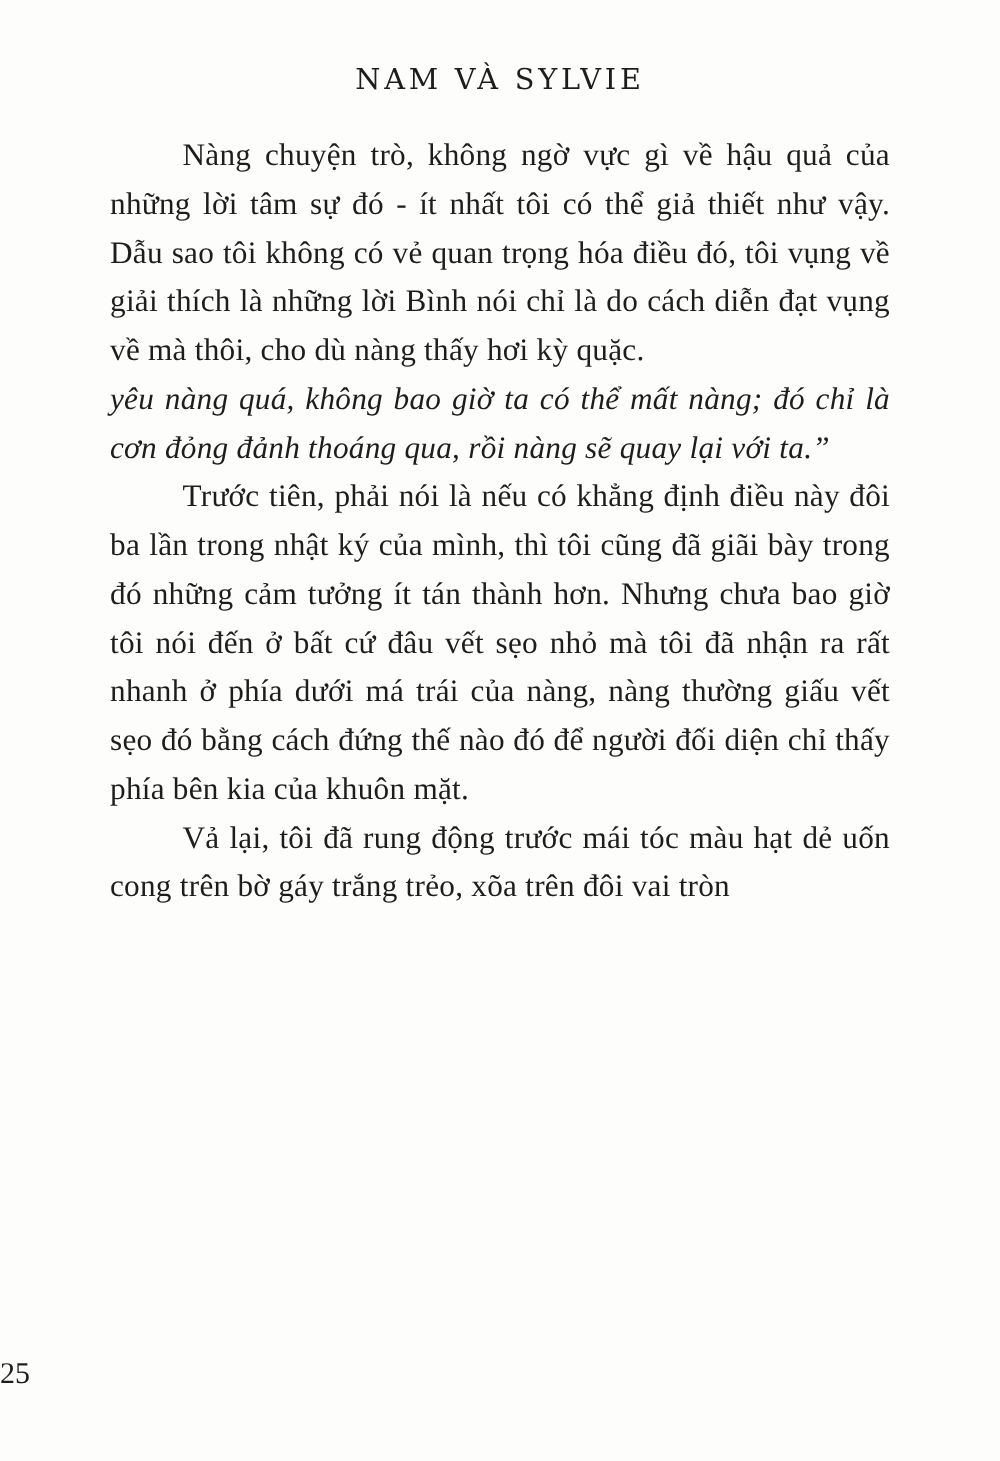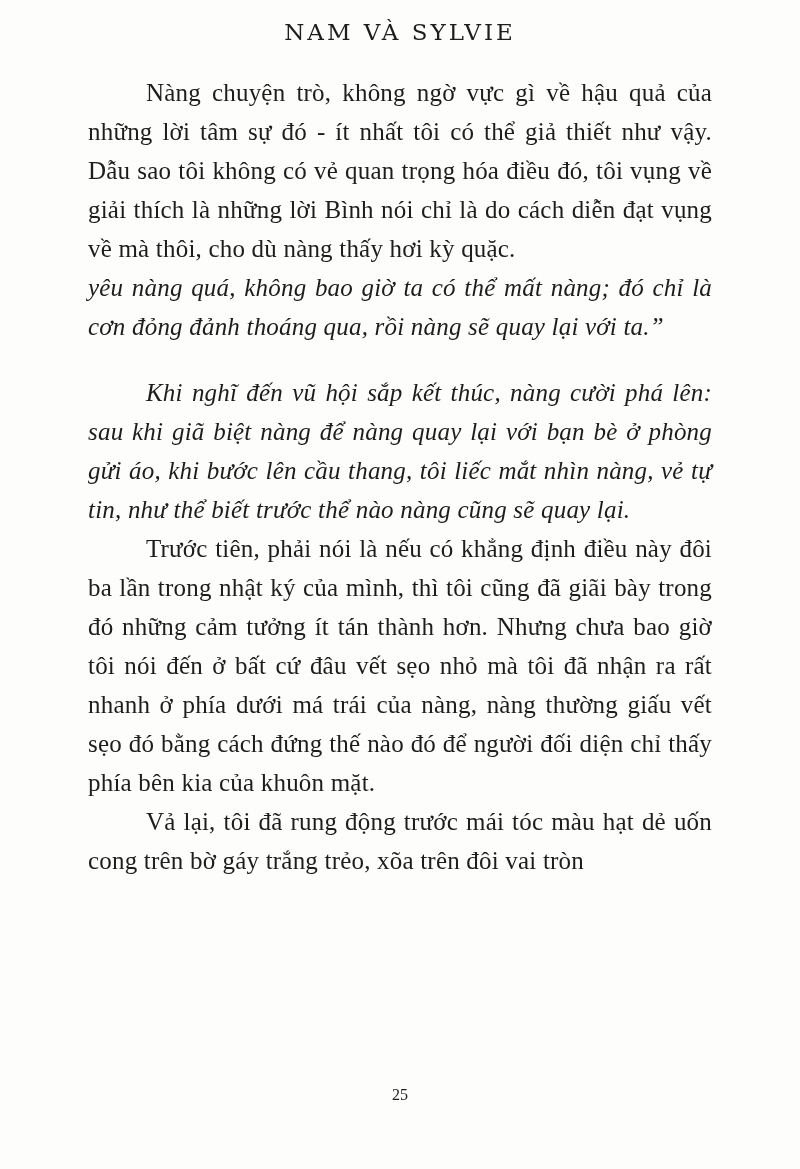--- a/index.html
+++ b/index.html
@@ -5,21 +5,21 @@
   html, body {
     margin: 0;
     padding: 0;
     background: #fdfdfc;
   }
   .page {
     position: relative;
     width: 800px;
     height: 1169px;
     box-sizing: border-box;
-    padding: 18px 88px 0 88px;
+    padding: 50px 88px 0 88px;
     background: #fdfdfc;
     color: #1d1d1d;
     font-family: "Liberation Serif", serif;
     overflow: hidden;
   }
   .running-header {
     text-align: center;
     font-family: "DejaVu Serif", serif;
     font-size: 23px;
     line-height: 28px;
@@ -38,40 +38,39 @@
     letter-spacing: 0.2px;
   }
   .para.indent { text-indent: 58px; }
   .para.gap { margin-top: 27px; }
   .para.italic { font-style: italic; }
   .page-number {
     position: absolute;
     top: 1086px;
     left: 0;
     right: 0;
-    text-align: center;
-    font-size: 16px;
+    text-align: left;
+    font-size: 24px;
     font-family: "Liberation Serif", serif;
     color: #1d1d1d;
   }
 </style>
 </head>
 <body>
 
 <div class="page">
 
   <div class="running-header">NAM VÀ SYLVIE</div>
 
   <div class="body-text">
 
     <p class="para indent gap">Nàng chuyện trò, không ngờ vực gì về hậu quả của những lời tâm sự đó - ít nhất tôi có thể giả thiết như vậy. Dẫu sao tôi không có vẻ quan trọng hóa điều đó, tôi vụng về giải thích là những lời Bình nói chỉ là do cách diễn đạt vụng về mà thôi, cho dù nàng thấy hơi kỳ quặc.</p>
 
     <p class="para italic">yêu nàng quá, không bao giờ ta có thể mất nàng; đó chỉ là cơn đỏng đảnh thoáng qua, rồi nàng sẽ quay lại với ta.”</p>
 
-    <p class="para italic indent gap">Khi nghĩ đến vũ hội sắp kết thúc, nàng cười phá lên: sau khi giã biệt nàng để nàng quay lại với bạn bè ở phòng gửi áo, khi bước lên cầu thang, tôi liếc mắt nhìn nàng, vẻ tự tin, như thể biết trước thể nào nàng cũng sẽ quay lại.</p>
 
 
 
     <p class="para indent">Trước tiên, phải nói là nếu có khẳng định điều này đôi ba lần trong nhật ký của mình, thì tôi cũng đã giãi bày trong đó những cảm tưởng ít tán thành hơn. Nhưng chưa bao giờ tôi nói đến ở bất cứ đâu vết sẹo nhỏ mà tôi đã nhận ra rất nhanh ở phía dưới má trái của nàng, nàng thường giấu vết sẹo đó bằng cách đứng thế nào đó để người đối diện chỉ thấy phía bên kia của khuôn mặt.</p>
 
     <p class="para indent">Vả lại, tôi đã rung động trước mái tóc màu hạt dẻ uốn cong trên bờ gáy trắng trẻo, xõa trên đôi vai tròn</p>
 
   </div>
 
   <div class="page-number">25</div>

